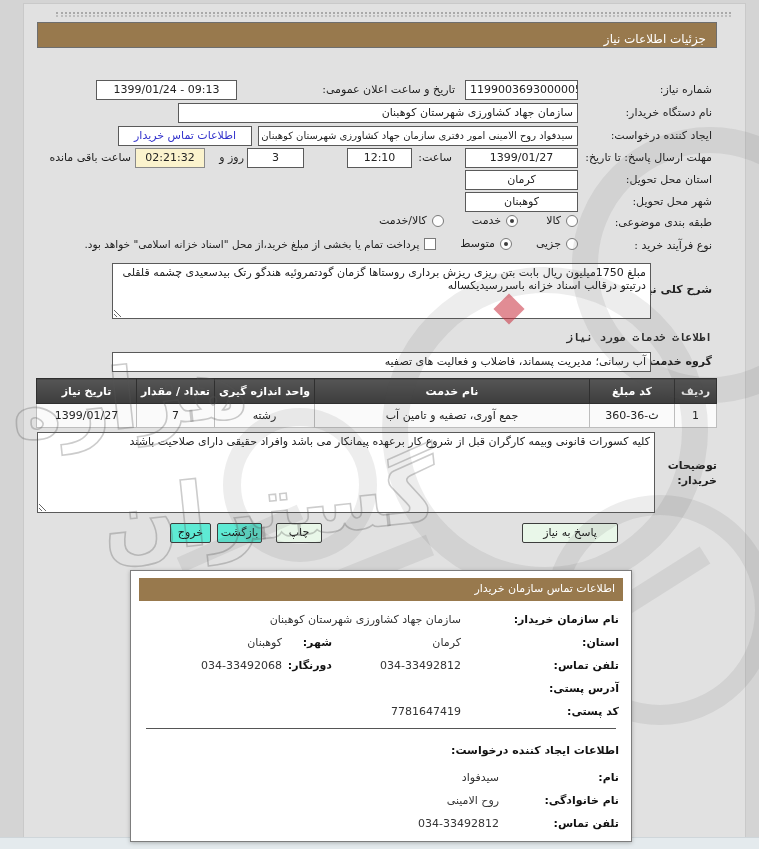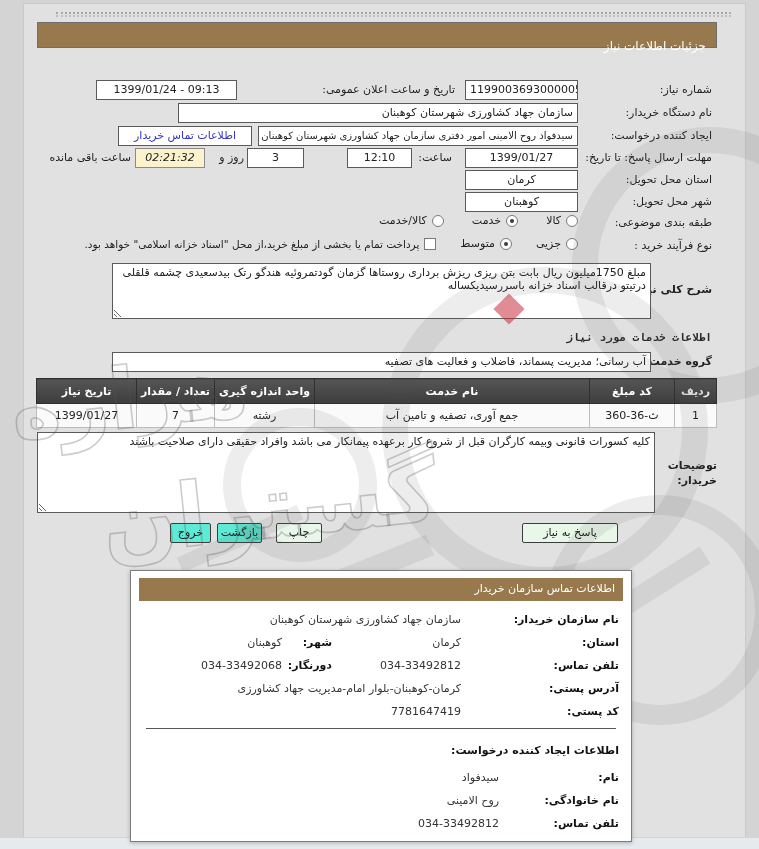--- a/index.html
+++ b/index.html
@@ -18,35 +18,35 @@
     background:#e1e1e1; border:1px solid #c9c9c9; border-bottom:none;
   }
   .dotted-rule {
     position:absolute; top:8px; left:32px; right:14px; height:5px;
     border-top:2px dotted #a9a9a9; border-bottom:2px dotted #bdbdbd;
   }
   .title-bar {
     position:absolute; top:22px; right:42px; width:680px; height:26px;
     background:#98794d; border:1px solid #6e6e6e;
     color:#fff; font-size:12px; line-height:24px;
-    padding:11px 10px; text-align:right;
+    padding:4px 10px; text-align:right;
   }
   .lbl { color:#1f1f1f; white-space:nowrap; }
   .lbl.bold { font-weight:bold; }
   .input {
     background:#fff; border:1px solid #5a5a5a; height:20px;
     line-height:18px; padding:0 4px; overflow:hidden; white-space:nowrap;
   }
   .center { text-align:center; }
   .ltr { direction:ltr; unicode-bidi:isolate; }
   .link-box {
     background:#fff; border:1px solid #5a5a5a; height:20px; line-height:18px;
     text-align:center; color:#3333cc; overflow:hidden; white-space:nowrap;
   }
-  .yellow { background:#fbf3cd; border:1px solid #8a8a8a;font-style:italic; }
+  .yellow { background:#fbf3cd; border:1px solid #8a8a8a; }
   .radio-row { display:flex; flex-direction:row; align-items:center; gap:28px; }
   .radio-item { display:flex; align-items:flex-end; gap:5px; }
   .radio {
     width:12px; height:12px; border-radius:50%;
     border:1px solid #7a7a7a; background:#fdfdfd; position:relative; flex:0 0 auto;
   }
   .radio.checked::after {
     content:""; position:absolute; left:3px; top:3px;
     width:4px; height:4px; border-radius:50%; background:#3c3c3c;
   }
@@ -244,21 +244,20 @@
     <div class="m-val" style="top:65px;  right:170px">کرمان</div>
     <div class="m-lbl" style="top:65px;  right:299px">شهر:</div>
     <div class="m-val" style="top:65px;  right:349px">کوهبنان</div>
 
     <div class="m-lbl" style="top:88px;  right:12px">تلفن تماس:</div>
     <div class="m-val ltr" style="top:88px; right:170px">034-33492812</div>
     <div class="m-lbl" style="top:88px;  right:299px">دورنگار:</div>
     <div class="m-val ltr" style="top:88px; right:349px">034-33492068</div>
 
     <div class="m-lbl" style="top:111px; right:12px">آدرس پستی:</div>
-    <div class="m-val" style="top:111px; right:170px">کرمان-کوهبنان-بلوار امام-مدیریت جهاد کشاورزی</div>
 
     <div class="m-lbl" style="top:134px; right:12px">کد پستی:</div>
     <div class="m-val ltr" style="top:134px; right:170px">7781647419</div>
 
     <div class="m-hr" style="top:157px"></div>
 
     <div class="m-lbl" style="top:173px; right:12px">اطلاعات ایجاد کننده درخواست:</div>
 
     <div class="m-lbl" style="top:200px; right:12px">نام:</div>
     <div class="m-val" style="top:200px; right:132px">سیدفواد</div>

